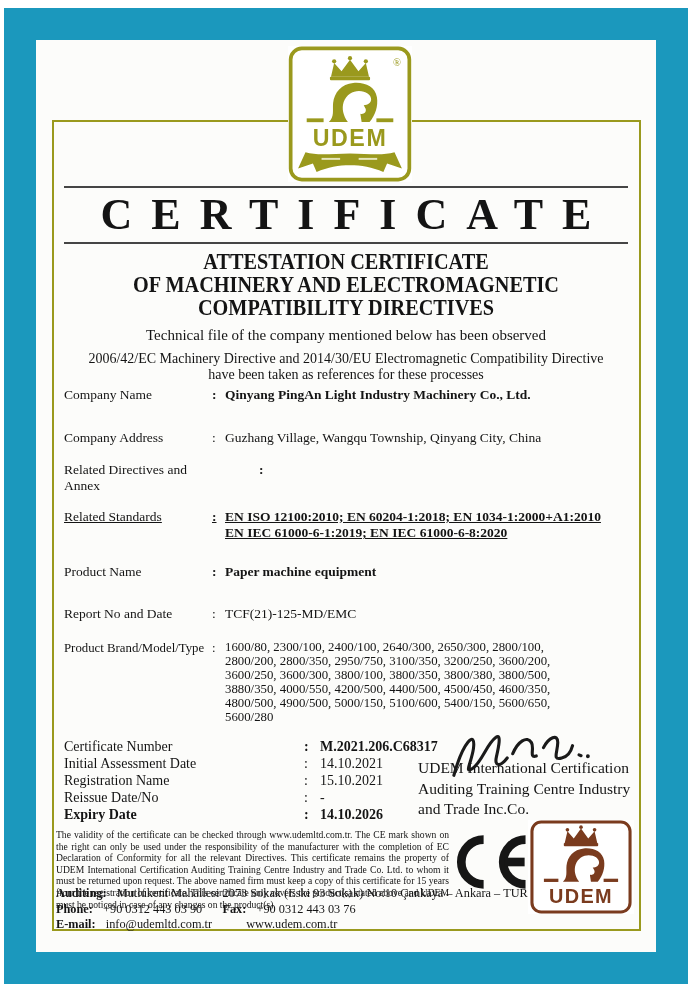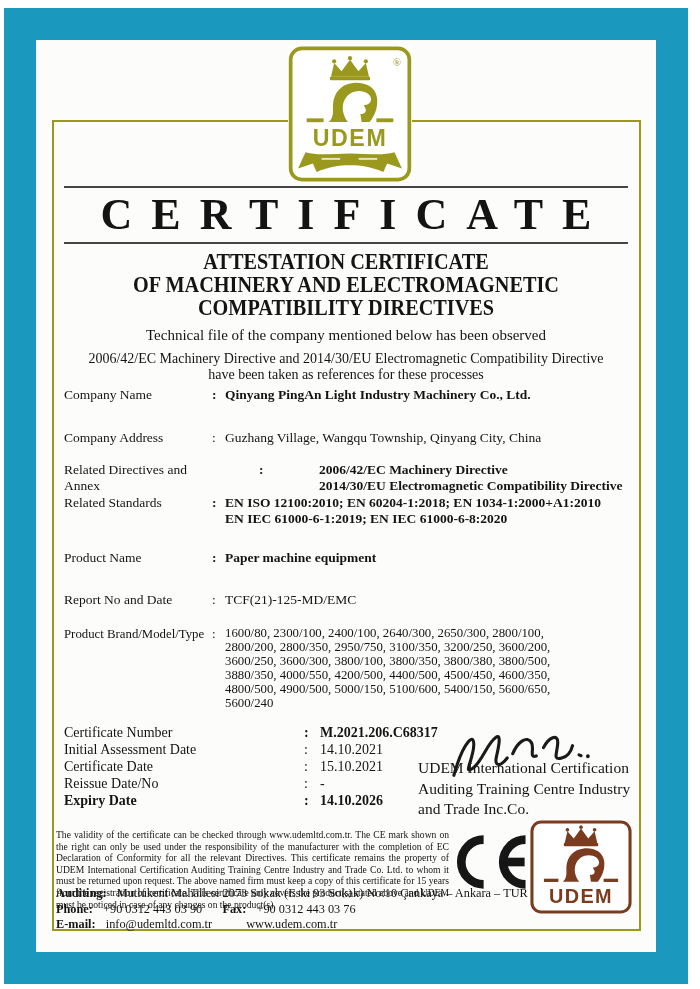--- a/index.html
+++ b/index.html
@@ -28,21 +28,21 @@
 
   .fields{margin-top:4px;}
   .frow{display:flex;font-size:13.5px;line-height:16.5px;}
   .frow .lbl{width:148px;flex:none;}
   .frow .colon{width:13px;flex:none;}
   .frow .val{flex:1;}
   .frow.b .colon,.frow.b .val{font-weight:bold;}
   .frow.r1{margin-top:2px;}
   .frow.r2{margin-top:27px;}
   .frow.r3{margin-top:15px;gap:47px;}
-  .frow.r4{}
+  .frow.r4{margin-top:14px;text-decoration:underline;}
   .frow.r5{margin-top:22px;}
   .frow.r6{margin-top:26px;}
   .frow.r7{margin-top:17px;}
   .frow.models{font-size:12.8px;}
   .frow.models .val div{line-height:14px;}
 
   .cert{margin-top:14px;}
   .crow{display:flex;font-size:14px;line-height:17px;}
   .crow .lbl{width:240px;flex:none;}
   .crow .colon{width:16px;flex:none;}
@@ -141,24 +141,20 @@
       <div class="frow r2">
         <div class="lbl">Company Address</div>
         <div class="colon">:</div>
         <div class="val">
             <div>Guzhang Village, Wangqu Township, Qinyang City, China</div>
           </div>
       </div>
       <div class="frow r3 b">
         <div class="lbl">Related Directives and Annex</div>
         <div class="colon">:</div>
-        <div class="val">
-          <div>2006/42/EC Machinery Directive</div>
-          <div>2014/30/EU  Electromagnetic Compatibility Directive</div>
-        </div>
       </div>
       <div class="frow r4 b">
         <div class="lbl">Related Standards</div>
         <div class="colon">:</div>
         <div class="val">
           <div>EN ISO 12100:2010; EN 60204-1:2018; EN 1034-1:2000+A1:2010</div>
           <div>EN IEC 61000-6-1:2019; EN IEC 61000-6-8:2020</div>
         </div>
       </div>
       <div class="frow r5 b">
@@ -177,38 +173,38 @@
       </div>
       <div class="frow r7 models">
         <div class="lbl">Product Brand/Model/Type</div>
         <div class="colon">:</div>
         <div class="val">
           <div>1600/80, 2300/100, 2400/100, 2640/300, 2650/300, 2800/100,</div>
           <div>2800/200, 2800/350, 2950/750, 3100/350, 3200/250, 3600/200,</div>
           <div>3600/250, 3600/300, 3800/100, 3800/350, 3800/380, 3800/500,</div>
           <div>3880/350, 4000/550, 4200/500, 4400/500, 4500/450, 4600/350,</div>
           <div>4800/500, 4900/500, 5000/150, 5100/600, 5400/150, 5600/650,</div>
-          <div>5600/240</div>
+          <div>5600/280</div>
         </div>
       </div>
     </div>
 
     <div class="cert">
       <div class="crow bv">
         <div class="lbl">Certificate Number</div>
         <div class="colon">:</div>
         <div class="val">M.2021.206.C68317</div>
       </div>
       <div class="crow">
         <div class="lbl">Initial Assessment Date</div>
         <div class="colon">:</div>
         <div class="val">14.10.2021</div>
       </div>
       <div class="crow">
-        <div class="lbl">Certificate Date</div>
+        <div class="lbl">Registration Name</div>
         <div class="colon">:</div>
         <div class="val">15.10.2021</div>
       </div>
       <div class="crow">
         <div class="lbl">Reissue Date/No</div>
         <div class="colon">:</div>
         <div class="val">-</div>
       </div>
       <div class="crow bl bv">
         <div class="lbl">Expiry Date</div>

